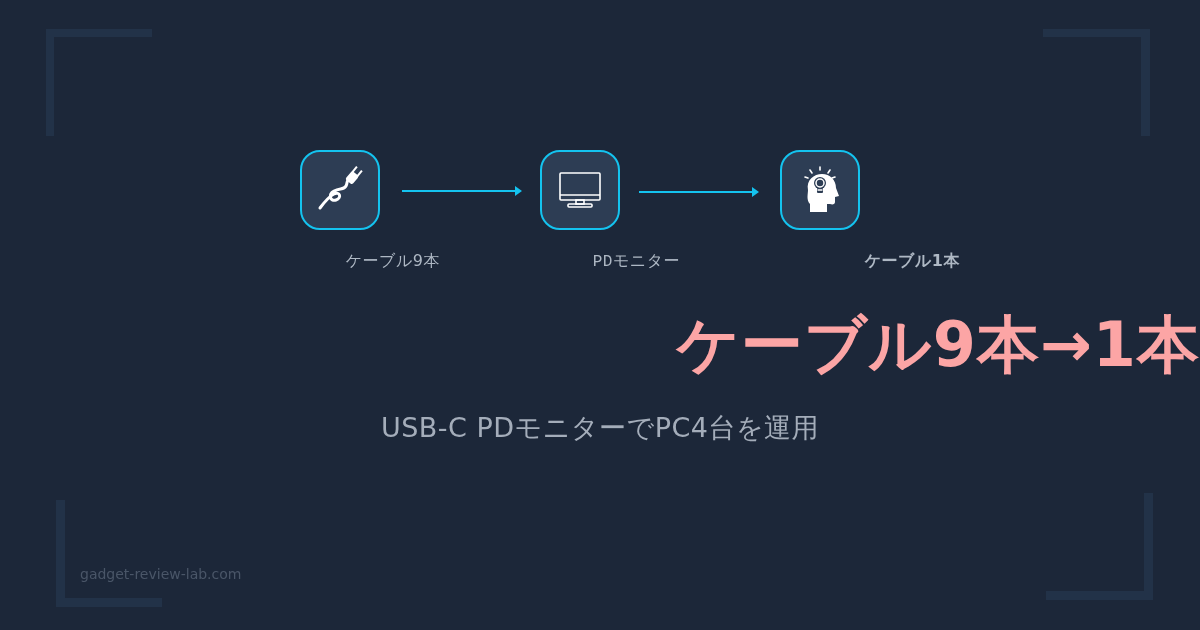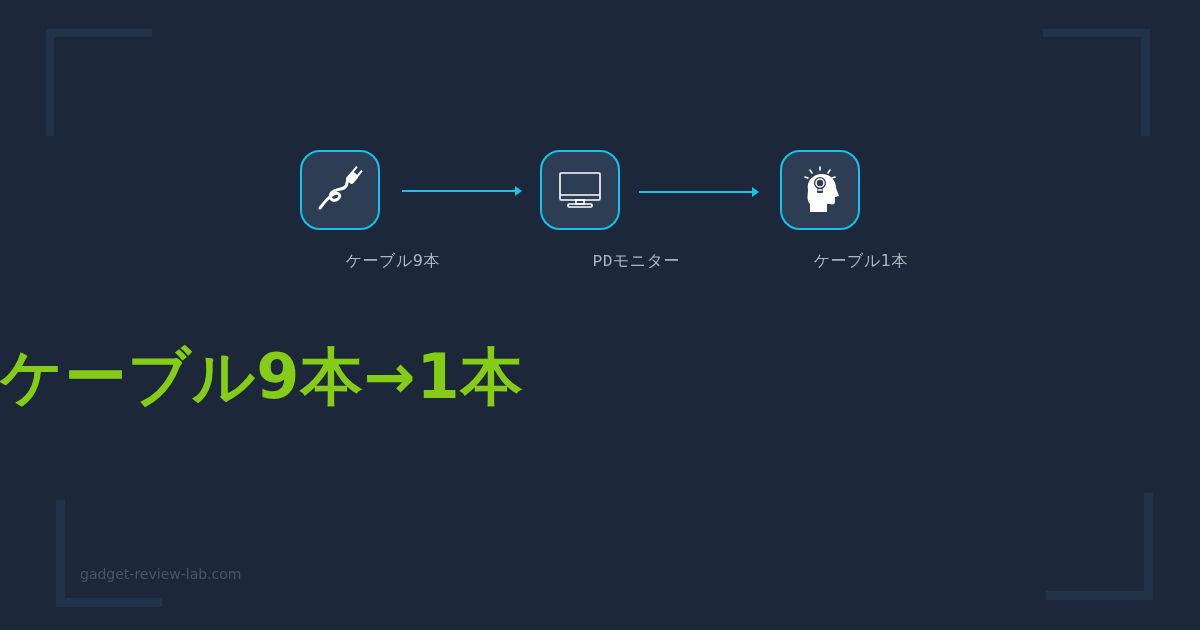--- a/index.html
+++ b/index.html
@@ -23,22 +23,22 @@
       position: absolute; width: 200px; text-align: right;
       font-size: 16px; color: #aeb8c4; letter-spacing: 0.5px;
     }
     .arrow { position: absolute; height: 2px; background: #14c3ef; }
     .arrow::after {
       content: ""; position: absolute; right: -2px; top: -4px;
       border-left: 7px solid #14c3ef; border-top: 5px solid transparent; border-bottom: 5px solid transparent;
     }
     .headline {
       position: absolute; left: 0; right: 0; top: 303px;
-      text-align: left; color: #84cc16; font-weight: bold;
-      font-size: 62px; letter-spacing: 1px; margin-top: 32px;
+      text-align: right; color: #fca5a5; font-weight: bold;
+      font-size: 62px; letter-spacing: 1px;
     }
     .subtitle {
       position: absolute; left: 0; right: 0; top: 410px;
       text-align: center; color: #a4adba; font-size: 27px; letter-spacing: 0.5px;
     }
     .site {
       position: absolute; left: 80px; top: 566px;
       color: #4a5668; font-size: 14px;
     }
   </style>
@@ -108,19 +108,20 @@
         </g>
         <g stroke="#ffffff" stroke-width="1.6" stroke-linecap="round">
           <line x1="26" y1="3" x2="26" y2="6"></line>
           <line x1="16" y1="6" x2="18" y2="9"></line>
           <line x1="36" y1="6" x2="34" y2="9"></line>
           <line x1="11" y1="13" x2="14" y2="14"></line>
           <line x1="41" y1="13" x2="38" y2="14"></line>
         </g>
       </svg>
     </div>
-    <div class="flow-label" style="left:708px;top:251px;">ケーブル1本</div>
+    <div class="flow-label" style="left:760px;top:251px;font-weight:bold;">ケーブル1本</div>
   </div>
 
   <div class="headline">ケーブル9本→1本</div>
+  <div class="subtitle">USB-C PDモニターでPC4台を運用</div>
 
   <div class="site">gadget-review-lab.com</div>
 </div>
 
 </body></html>

